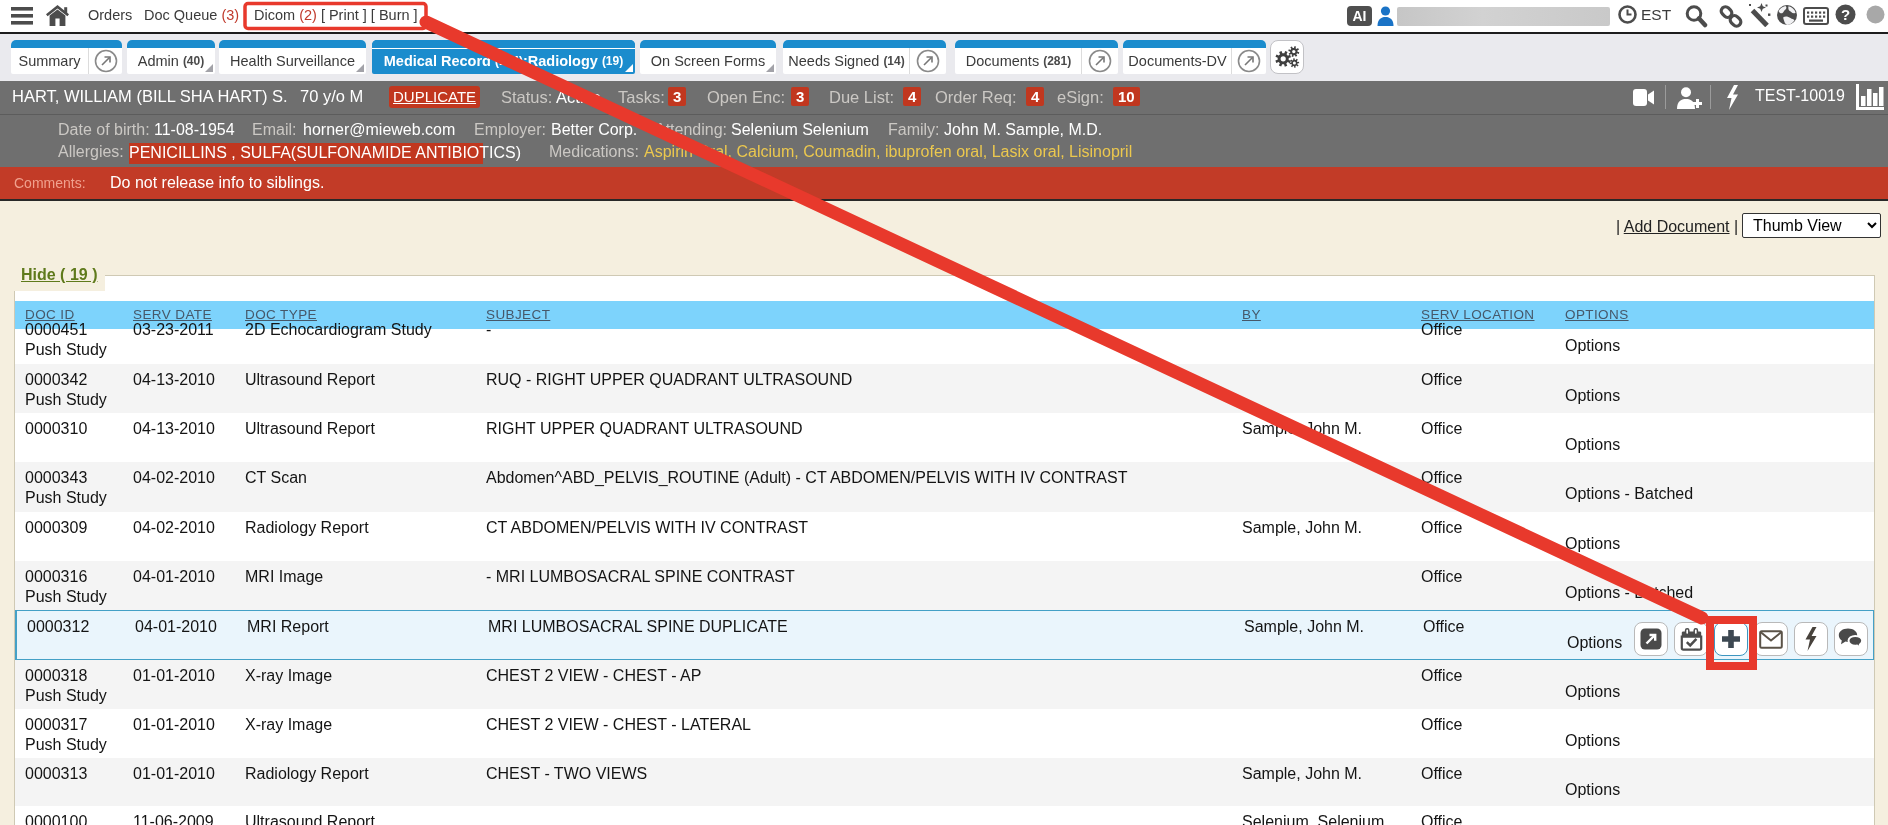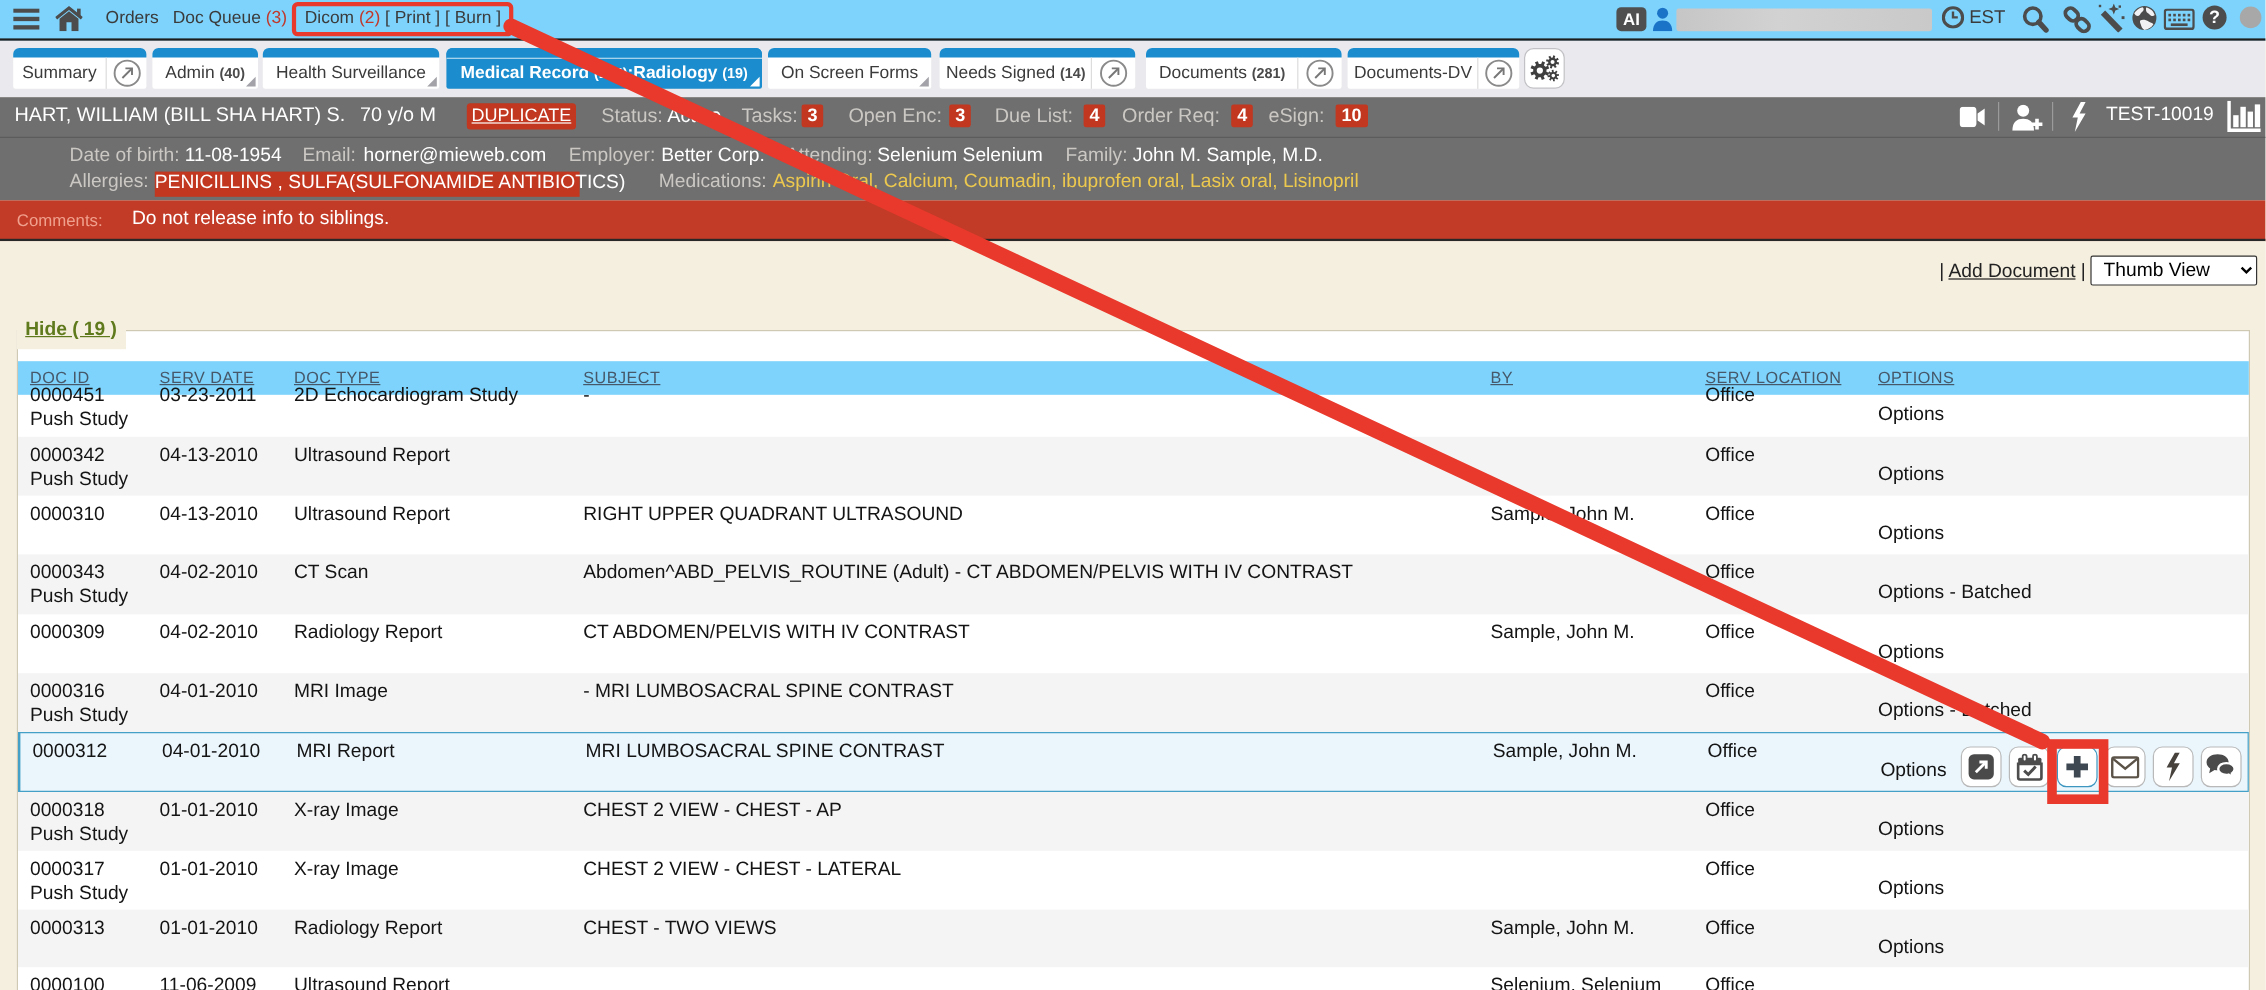--- a/index.html
+++ b/index.html
@@ -1,20 +1,20 @@
 <!DOCTYPE html>
 <html><head>
 <meta charset="utf-8">
 <style>
 html,body{margin:0;padding:0;}
 body{width:1888px;height:825px;position:relative;overflow:hidden;
   font-family:"Liberation Sans",sans-serif;background:#f5efdf;}
 .abs{position:absolute;}
 
-#topbar{left:0;top:0;width:1888px;height:32px;background:#7dd3fc;border-bottom:2px solid #1d1d1d;}
+#topbar{left:0;top:0;width:1888px;height:32px;background:#ffffff;border-bottom:2px solid #1d1d1d;}
 #topbar .txt{position:absolute;top:7px;font-size:14.5px;color:#3b3b3b;white-space:nowrap;}
 .red{color:#c0392b;}
 
 #tabrow{left:0;top:34px;width:1888px;height:47px;background:#eaeaee;}
 .tab{position:absolute;top:40px;height:34px;background:#fff;border-radius:5px 5px 2px 2px;box-shadow:0 0 0 0 #ddd;}
 .tab .cap{position:absolute;left:0;top:0;right:0;height:8px;background:#1b8ccd;border-radius:5px 5px 0 0;}
 .tab .lbl{position:absolute;left:0;right:0;top:8px;bottom:0;display:flex;align-items:center;justify-content:center;
   font-size:14.5px;color:#3b3b3b;white-space:nowrap;}
 .tab .cnt{font-size:12px;font-weight:bold;color:#4a4a4a;margin-left:4px;}
 .tab.active{background:#1b8ccd;}
@@ -289,20 +289,21 @@
       <div class="c" style="left:230px;top:7px">2D Echocardiogram Study</div>
       <div class="c" style="left:471px;top:7px">-</div>
       <div class="c" style="left:1406px;top:7px">Office</div>
       <div class="c" style="left:1550px;top:23px">Options</div>
     </div>
     <div class="row g" style="top:88px;height:49px">
       <div class="c" style="left:10px;top:7px">0000342</div>
       <div class="c" style="left:10px;top:27px">Push Study</div>
       <div class="c" style="left:118px;top:7px">04-13-2010</div>
       <div class="c" style="left:230px;top:7px">Ultrasound Report</div>
+      <div class="c" style="left:471px;top:7px">RUQ - RIGHT UPPER QUADRANT ULTRASOUND</div>
       <div class="c" style="left:1406px;top:7px">Office</div>
       <div class="c" style="left:1550px;top:23px">Options</div>
     </div>
     <div class="row" style="top:137px;height:49px">
       <div class="c" style="left:10px;top:7px">0000310</div>
       <div class="c" style="left:118px;top:7px">04-13-2010</div>
       <div class="c" style="left:230px;top:7px">Ultrasound Report</div>
       <div class="c" style="left:471px;top:7px">RIGHT UPPER QUADRANT ULTRASOUND</div>
       <div class="c" style="left:1227px;top:7px">Sample, John M.</div>
       <div class="c" style="left:1406px;top:7px">Office</div>
@@ -332,21 +333,21 @@
       <div class="c" style="left:118px;top:7px">04-01-2010</div>
       <div class="c" style="left:230px;top:7px">MRI Image</div>
       <div class="c" style="left:471px;top:7px">- MRI LUMBOSACRAL SPINE CONTRAST</div>
       <div class="c" style="left:1406px;top:7px">Office</div>
       <div class="c" style="left:1550px;top:23px">Options - Batched</div>
     </div>
     <div class="row hl" style="top:334px;height:50px">
       <div class="c" style="left:10px;top:7px">0000312</div>
       <div class="c" style="left:118px;top:7px">04-01-2010</div>
       <div class="c" style="left:230px;top:7px">MRI Report</div>
-      <div class="c" style="left:471px;top:7px">MRI LUMBOSACRAL SPINE CONTRAST</div>
+      <div class="c" style="left:471px;top:7px">MRI LUMBOSACRAL SPINE DUPLICATE</div>
       <div class="c" style="left:1227px;top:7px">Sample, John M.</div>
       <div class="c" style="left:1406px;top:7px">Office</div>
       <div class="c" style="left:1550px;top:23px">Options</div>
     </div>
     <div class="row g" style="top:384px;height:49px">
       <div class="c" style="left:10px;top:7px">0000318</div>
       <div class="c" style="left:10px;top:27px">Push Study</div>
       <div class="c" style="left:118px;top:7px">01-01-2010</div>
       <div class="c" style="left:230px;top:7px">X-ray Image</div>
       <div class="c" style="left:471px;top:7px">CHEST 2 VIEW - CHEST - AP</div>

